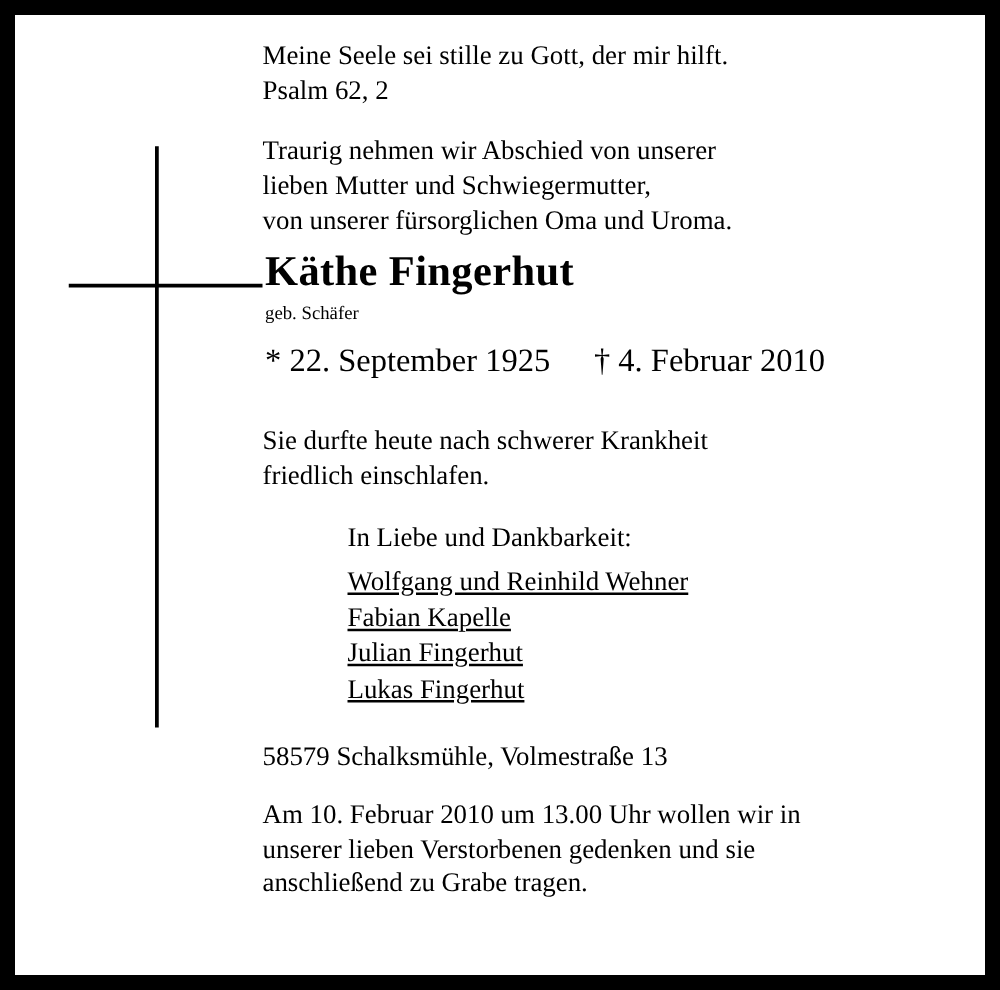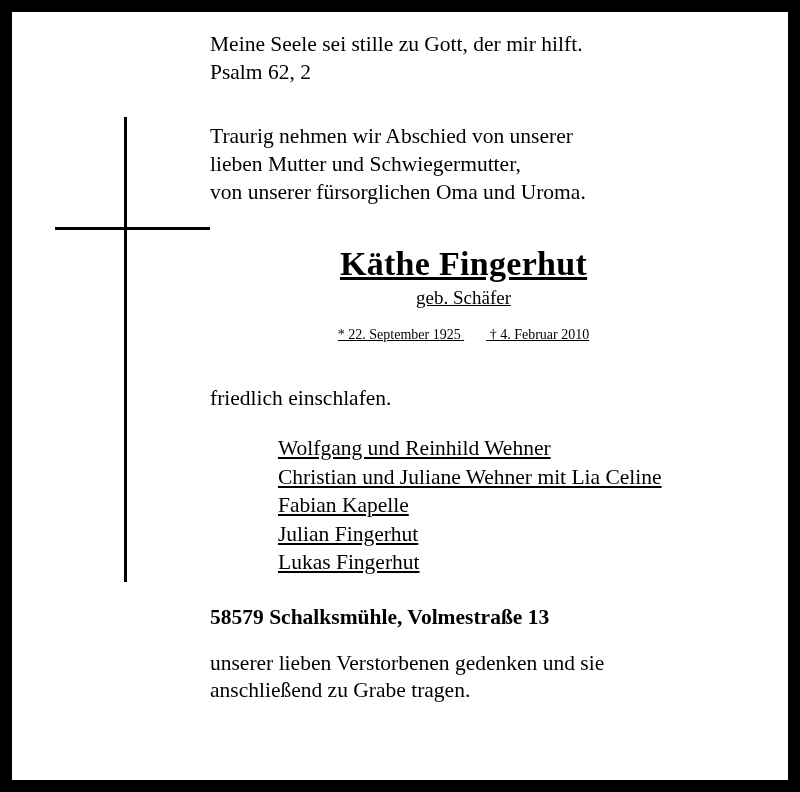--- a/index.html
+++ b/index.html
@@ -63,47 +63,45 @@
   }
   .blk {
     margin-bottom: 17px;
   }
   .line {
     font-size: 21.5px;
     line-height: 28px;
     white-space: nowrap;
   }
   .verse {
-    margin-bottom: 36px;
+    margin-bottom: 20px;
   }
   .intro {
-    margin-bottom: 36px;
+    margin-bottom: 6px;
   }
 
   
   .nameblock {
-    text-align: center;
     width: 503px;
     margin-left: 2px;
     margin-bottom: 29px;
-    text-decoration: underline;
   }
   .name {
     font-size: 34px;
     font-weight: bold;
     line-height: 44px;
     letter-spacing: 0.3px;
   }
   .maiden {
-    font-size: 19px;
+    font-size: 15px;
     line-height: 27px;
     margin-top: -2px;
   }
   .dates {
-    font-size: 14px;
+    font-size: 26px;
     line-height: 40px;
     margin-top: 4px;
   }
   .dates .gap {
     display: inline-block;
     width: 22px;
   }
 
   
   .passing {
@@ -123,21 +121,20 @@
   }
   .family-list .line {
     line-height: 28.5px;
     text-decoration: underline;
   }
 
   
   .address {
     margin-top: 26px;
     margin-bottom: 19px;
-    font-weight: bold;
   }
   .funeral .line {
     line-height: 27.5px;
   }
 </style>
 </head>
 <body>
 
 <div id="obituary">
   <div class="inner">
@@ -164,36 +161,38 @@
         <div class="name">Käthe Fingerhut</div>
         <div class="maiden">geb. Schäfer</div>
         <div class="dates">
           <span>* 22. September 1925</span>
           <span class="gap"></span>
           <span>† 4. Februar 2010</span>
         </div>
       </div>
 
       <div class="blk passing">
+        <div class="line">Sie durfte heute nach schwerer Krankheit</div>
         <div class="line">friedlich einschlafen.</div>
       </div>
 
+      <div class="family-heading">In Liebe und Dankbarkeit:</div>
 
       <div class="family-list">
         <div class="line">Wolfgang und Reinhild Wehner</div>
-        <div class="line">Christian und Juliane Wehner mit Lia Celine</div>
         <div class="line">Fabian Kapelle</div>
         <div class="line">Julian Fingerhut</div>
         <div class="line">Lukas Fingerhut</div>
       </div>
 
       <div class="blk address">
         <div class="line">58579 Schalksmühle, Volmestraße 13</div>
       </div>
 
       <div class="blk funeral">
+        <div class="line">Am 10. Februar 2010 um 13.00 Uhr wollen wir in</div>
         <div class="line">unserer lieben Verstorbenen gedenken und sie</div>
         <div class="line">anschließend zu Grabe tragen.</div>
       </div>
 
     </div>
   </div>
 </div>
 
 </body></html>

